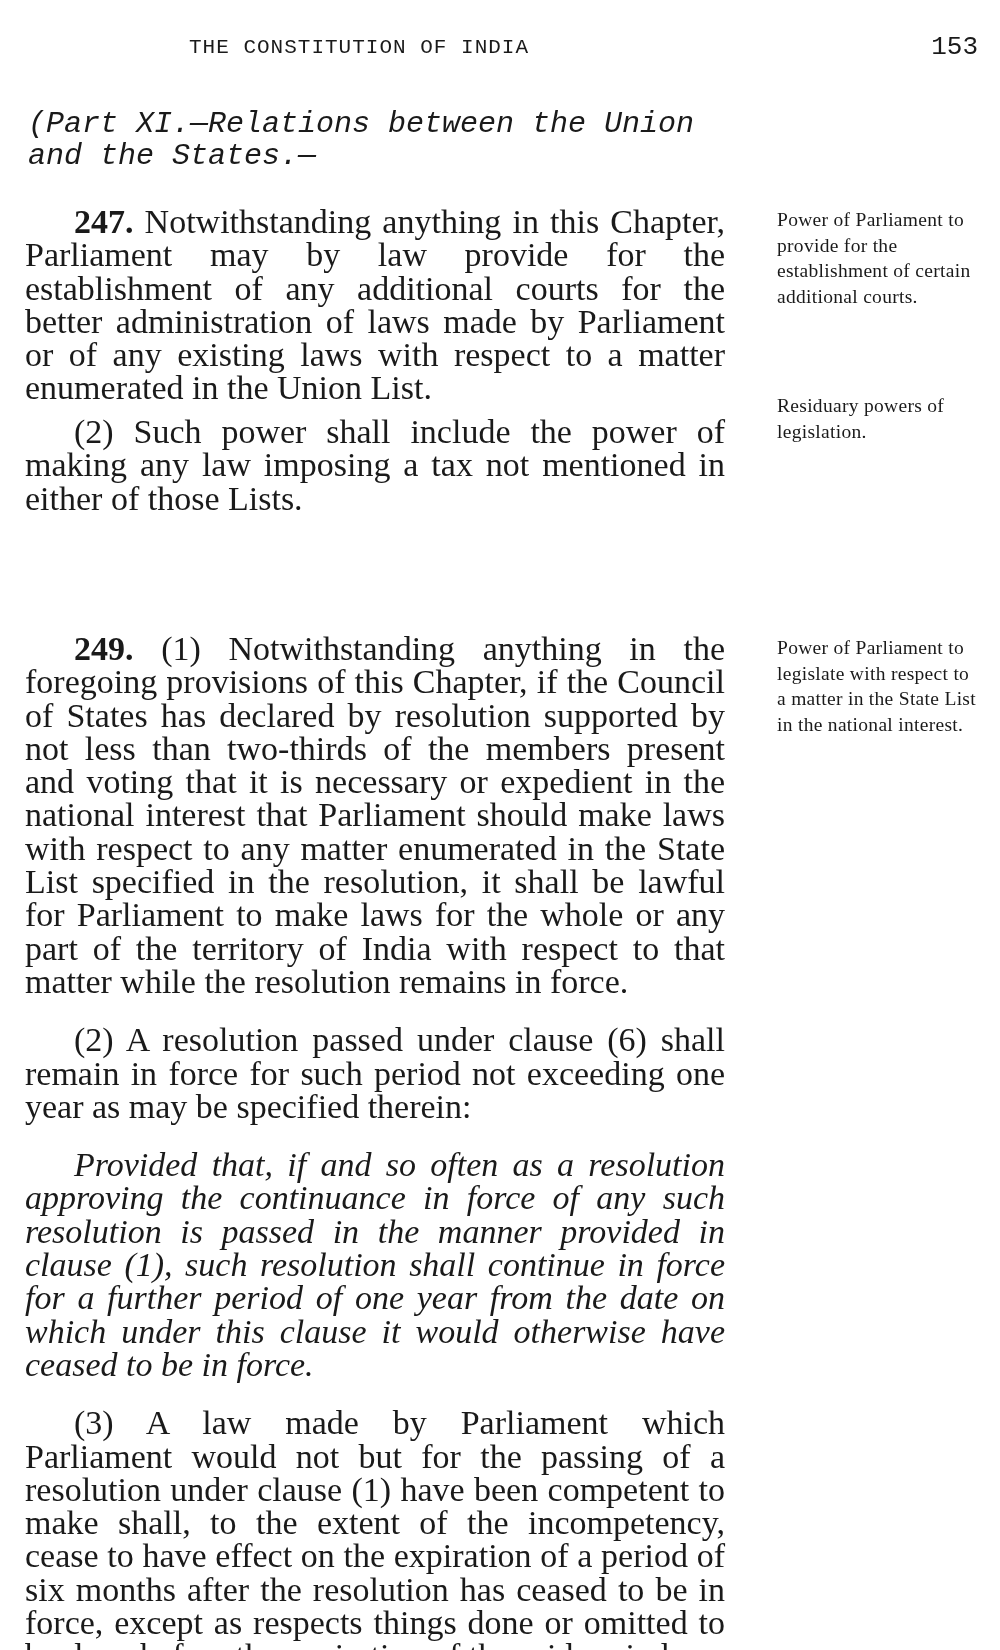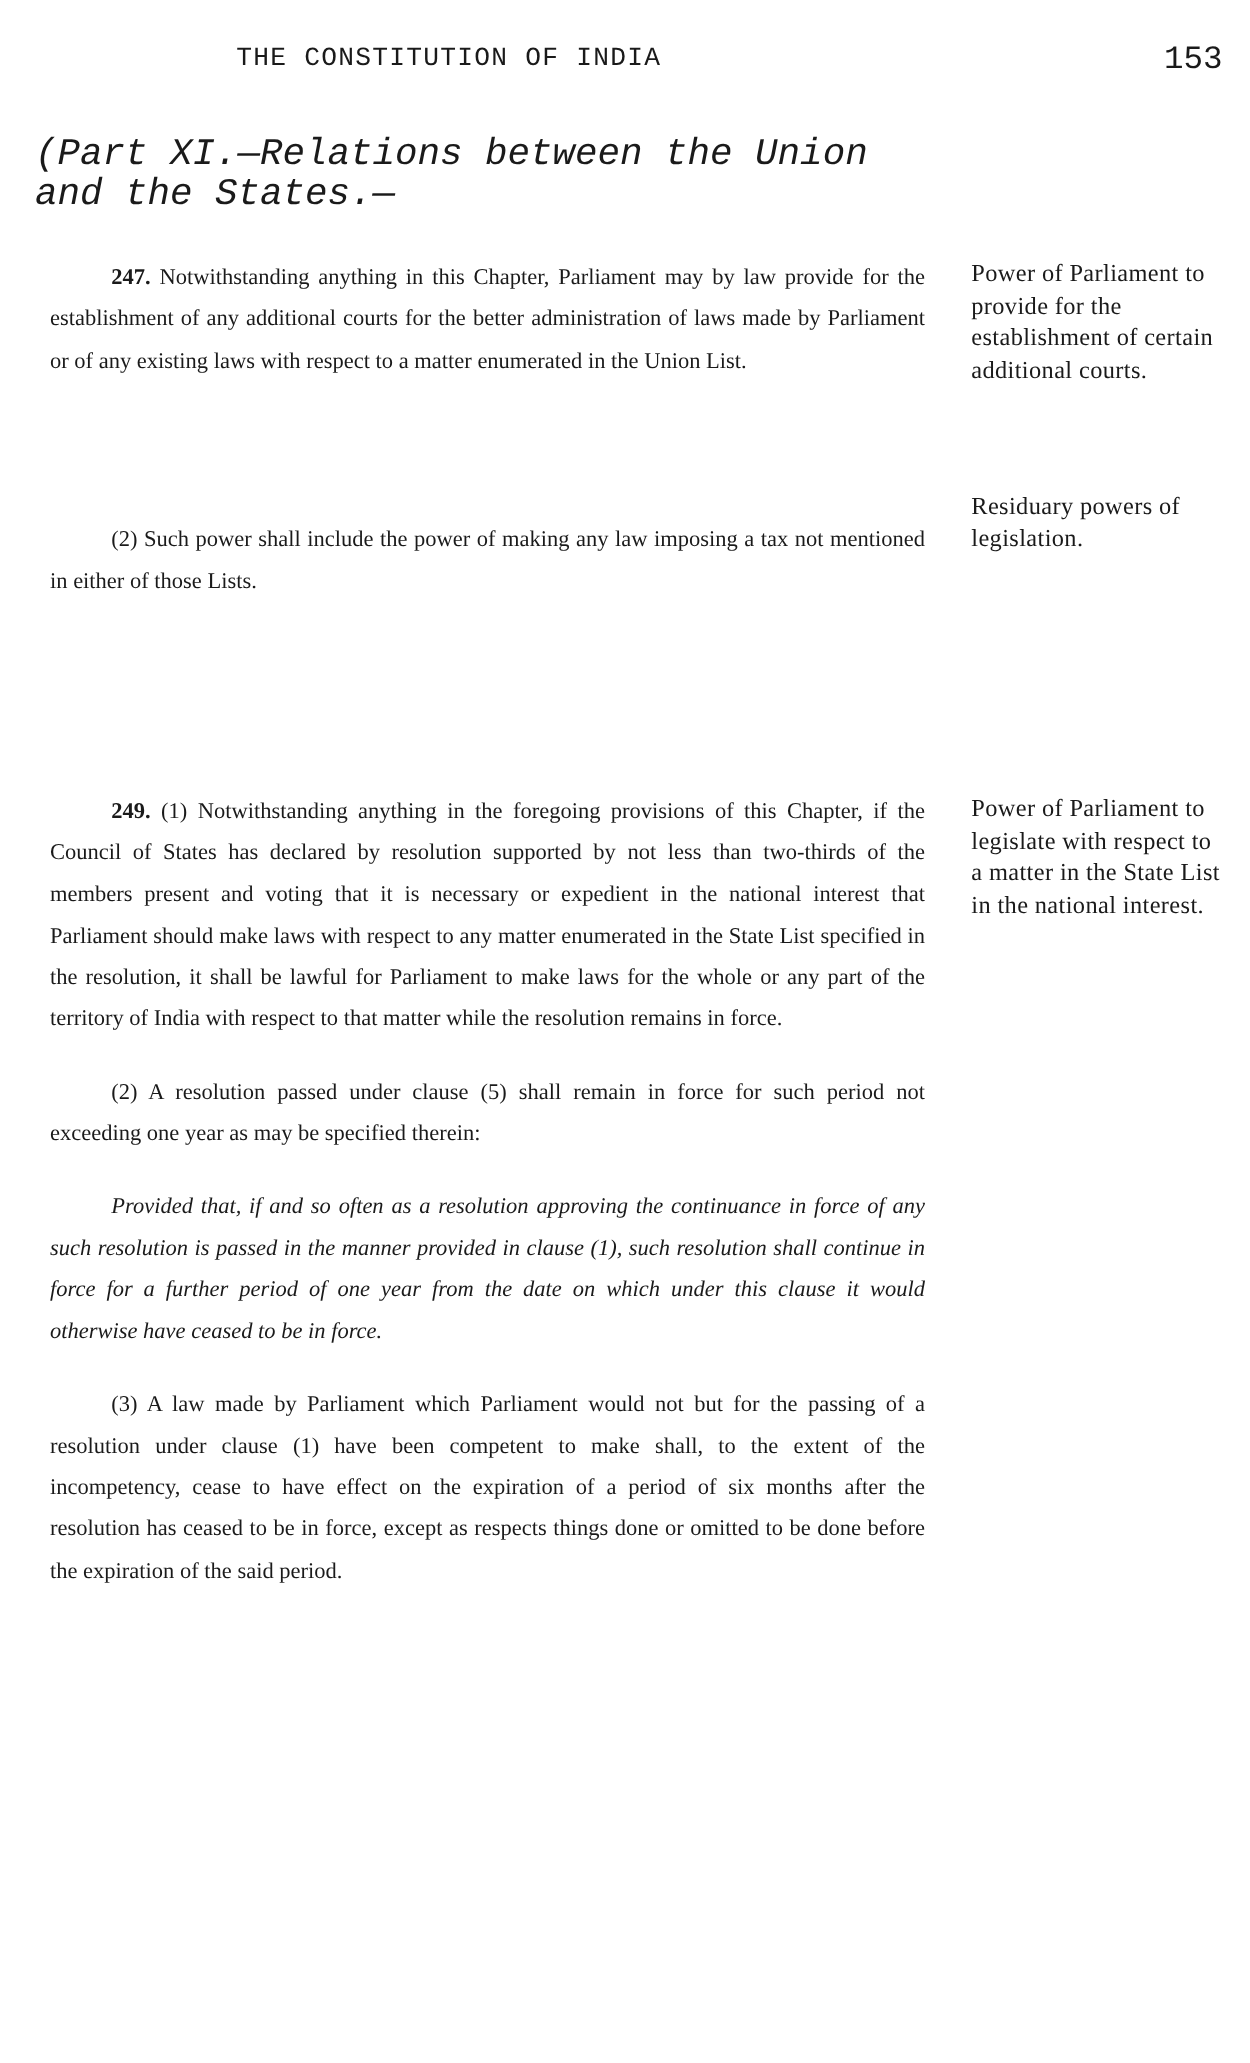--- a/index.html
+++ b/index.html
@@ -18,23 +18,22 @@
     font-size: 26px; font-family: Liberation Mono, monospace;
   }
   .part-caption {
     position: absolute; top: 108px; left: 28px; width: 700px;
     font-style: italic; font-size: 30px; line-height: 32px;
     font-family: Liberation Mono, monospace;
   }
   .part-caption .line2 { display: block; padding-left: 240px; }
   .main-col {
     position: absolute; left: 25px; width: 700px;
-    font-size: 18px; line-height: 33.3px; text-align: justify;
+    font-size: 34px; line-height: 33.3px; text-align: justify;
     font-family: "Liberation Serif", serif;
-    margin-left: 15px;
   }
   .main-col p { margin: 0; text-indent: 49px; }
   .main-col b { font-weight: bold; }
   .note {
     position: absolute; left: 777px; width: 200px;
     font-size: 19.5px; line-height: 25.7px; letter-spacing: 0.3px;
     font-family: "Liberation Serif", serif;
   }
 </style>
 </head>
@@ -52,17 +51,17 @@
 </div>
 <div class="note" style="top:207px;">Power of Parliament to provide for the establishment of certain additional courts.</div>
 
 <div class="main-col" style="top:390px;">
   <p style="margin-top:25px;">(2) Such power shall include the power of making any law imposing a tax not mentioned in either of those Lists.</p>
 </div>
 <div class="note" style="top:393px;">Residuary powers of legislation.</div>
 
 <div class="main-col" style="top:632px;">
   <p><b>249.</b><span> (1) Notwithstanding anything in the foregoing provisions of this Chapter, if the Council of States has declared by resolution supported by not less than two-thirds of the members present and voting that it is necessary or expedient in the national interest that Parliament should make laws with respect to any matter enumerated in the State List specified in the resolution, it shall be lawful for Parliament to make laws for the whole or any part of the territory of India with respect to that matter while the resolution remains in force.</span></p>
-  <p style="margin-top:25px;">(2) A resolution passed under clause (5) shall remain in force for such period not exceeding one year as may be specified therein:</p>
+  <p style="margin-top:25px;">(2) A resolution passed under clause (6) shall remain in force for such period not exceeding one year as may be specified therein:</p>
   <p style="margin-top:25px;font-style:italic;">Provided that, if and so often as a resolution approving the continuance in force of any such resolution is passed in the manner provided in clause (1), such resolution shall continue in force for a further period of one year from the date on which under this clause it would otherwise have ceased to be in force.</p>
   <p style="margin-top:25px;">(3) A law made by Parliament which Parliament would not but for the passing of a resolution under clause (1) have been competent to make shall, to the extent of the incompetency, cease to have effect on the expiration of a period of six months after the resolution has ceased to be in force, except as respects things done or omitted to be done before the expiration of the said period.</p>
 </div>
 <div class="note" style="top:635px;">Power of Parliament to legislate with respect to a matter in the State List in the national interest.</div>
 
 </body></html>

